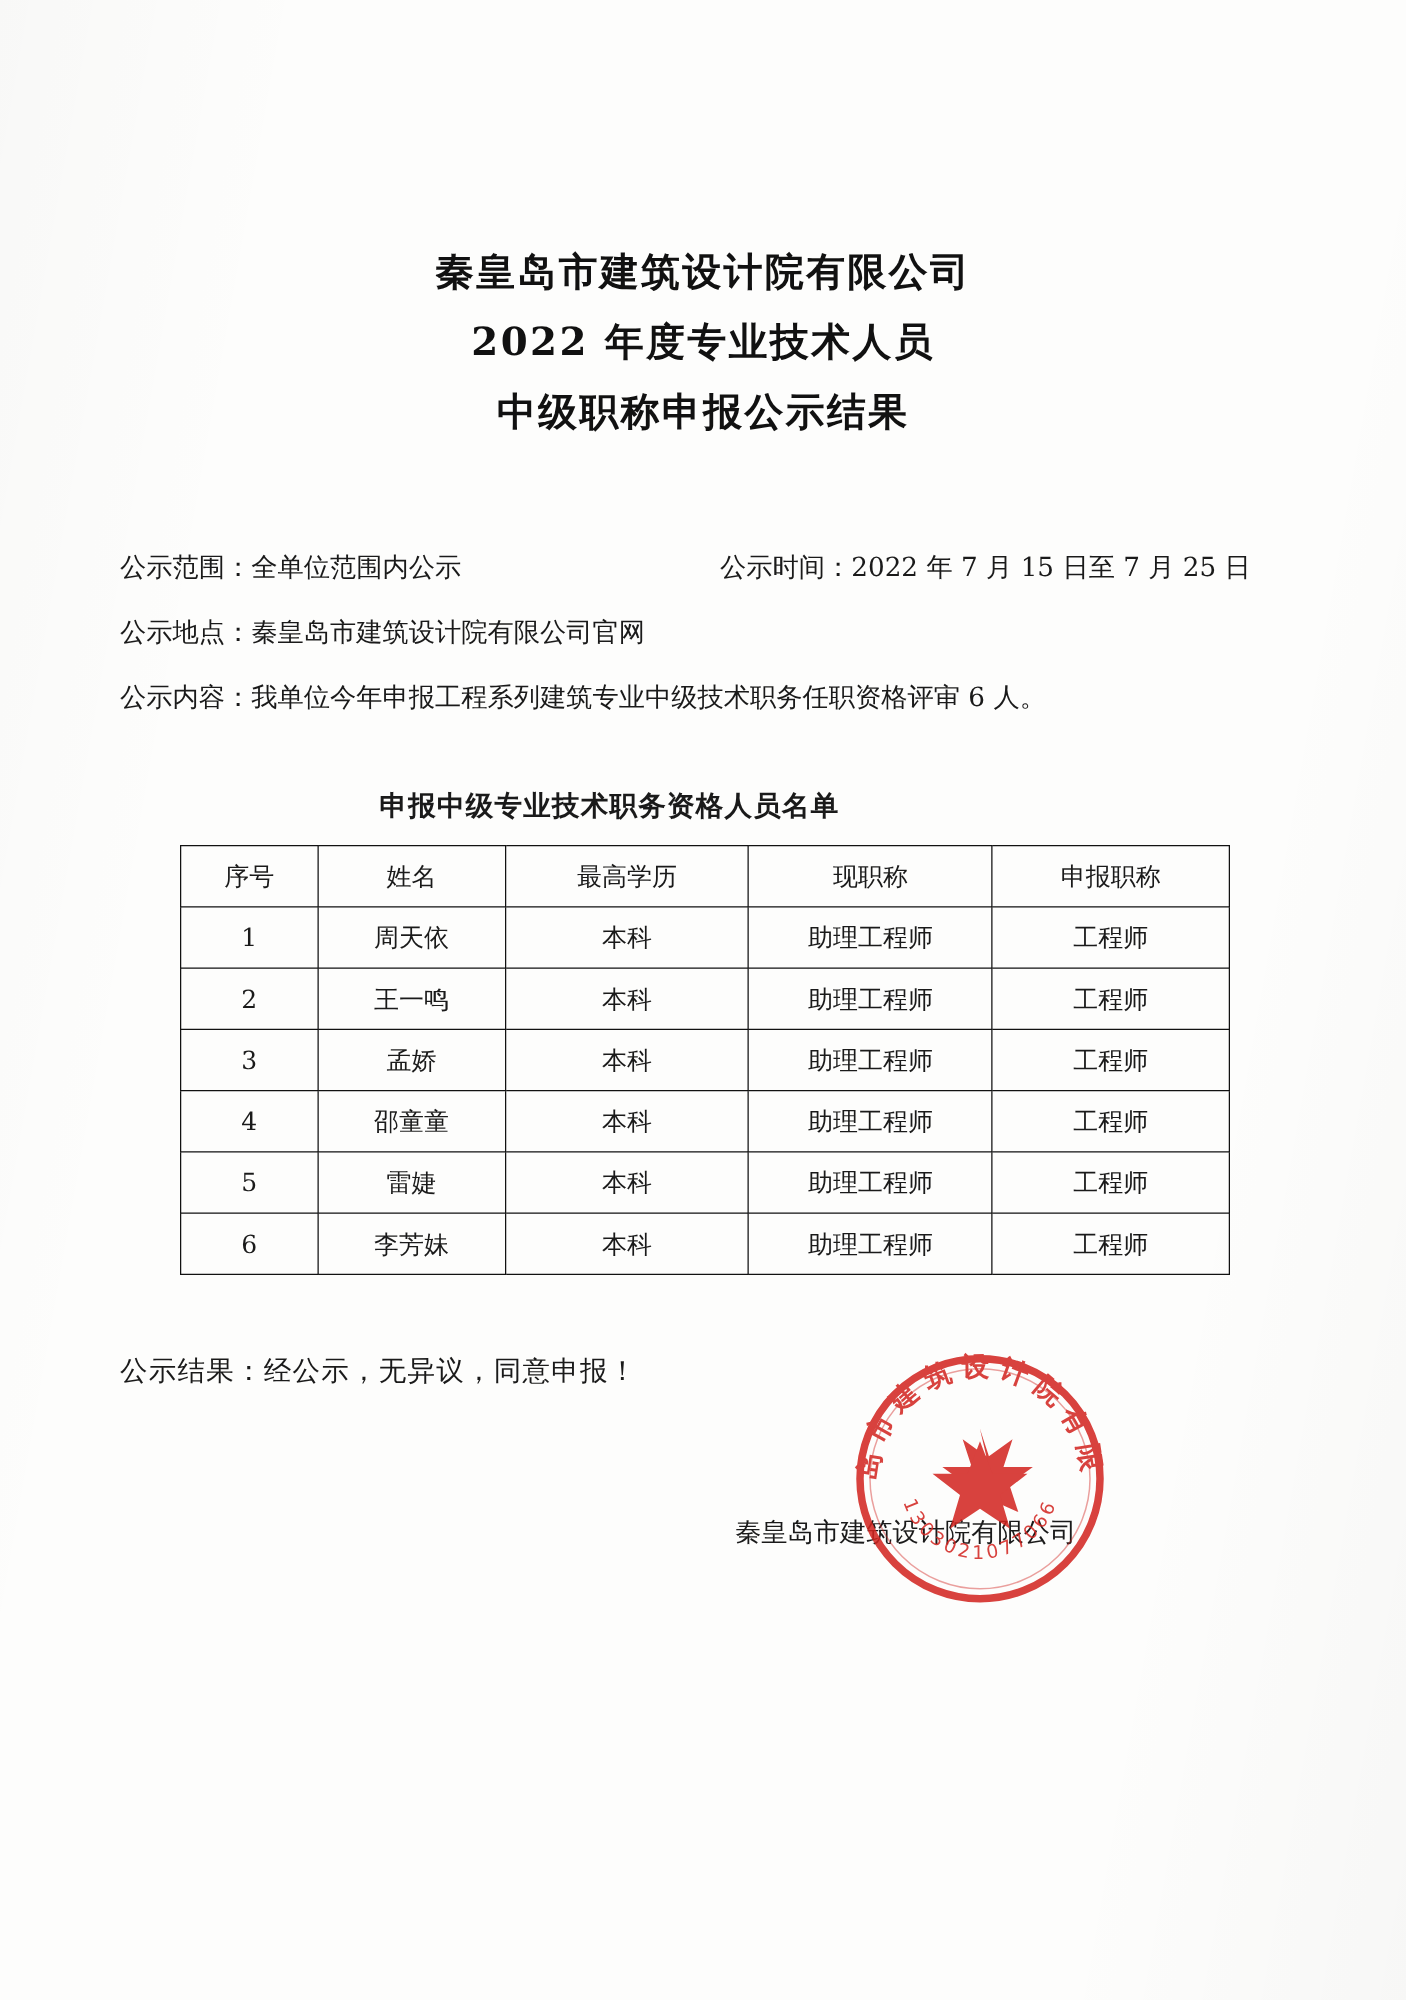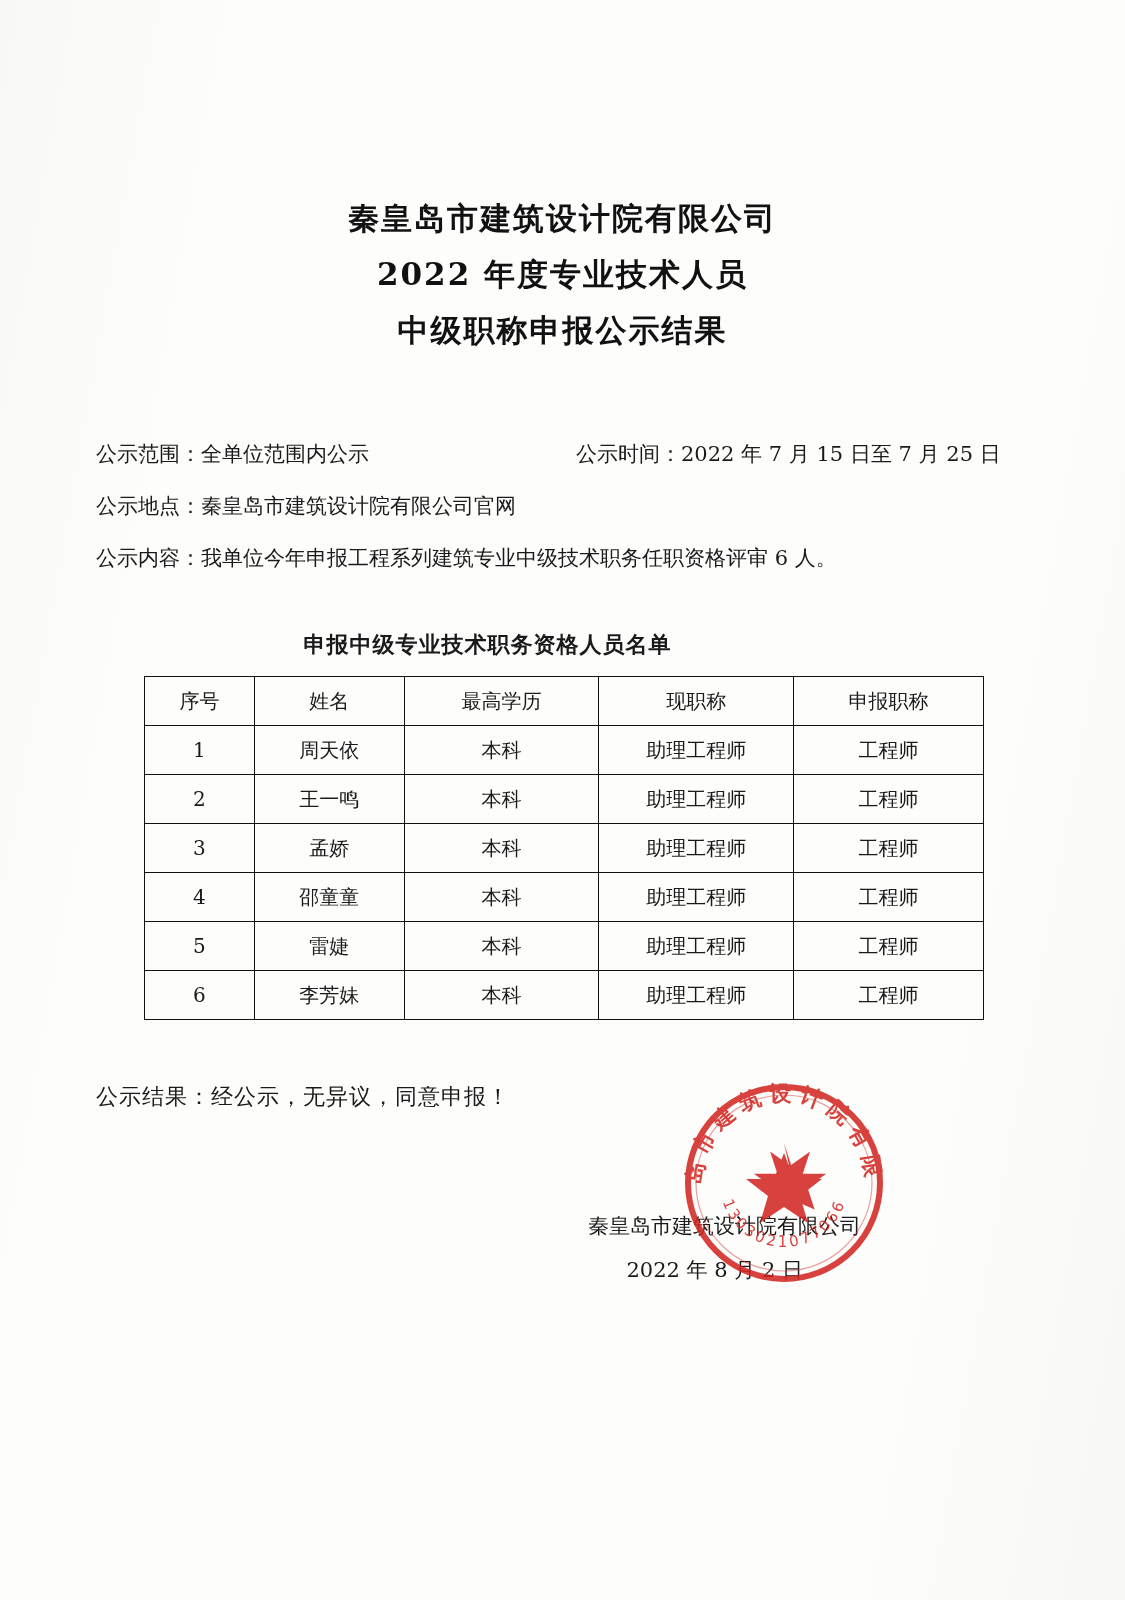--- a/index.html
+++ b/index.html
@@ -210,21 +210,20 @@
           <td>助理工程师</td>
           <td>工程师</td>
         </tr>
       </tbody>
     </table>
 
     <div class="result-line">公示结果：经公示，无异议，同意申报！</div>
 
     <div class="signature">
       <div>秦皇岛市建筑设计院有限公司</div>
-      <div class="sign-date">2022 年 8 月 2 日</div>
     </div>
 
   </div>
 
   <div class="seal">
     <svg width="216" height="216" viewBox="0 0 216 216" xmlns="http://www.w3.org/2000/svg">
       <defs>
         <path id="sealTopArc" d="M 26,108 A 82,82 0 0 1 190,108"></path>
         <path id="sealBottomArc" d="M 44,108 A 64,64 0 0 0 172,108"></path>
       </defs>

